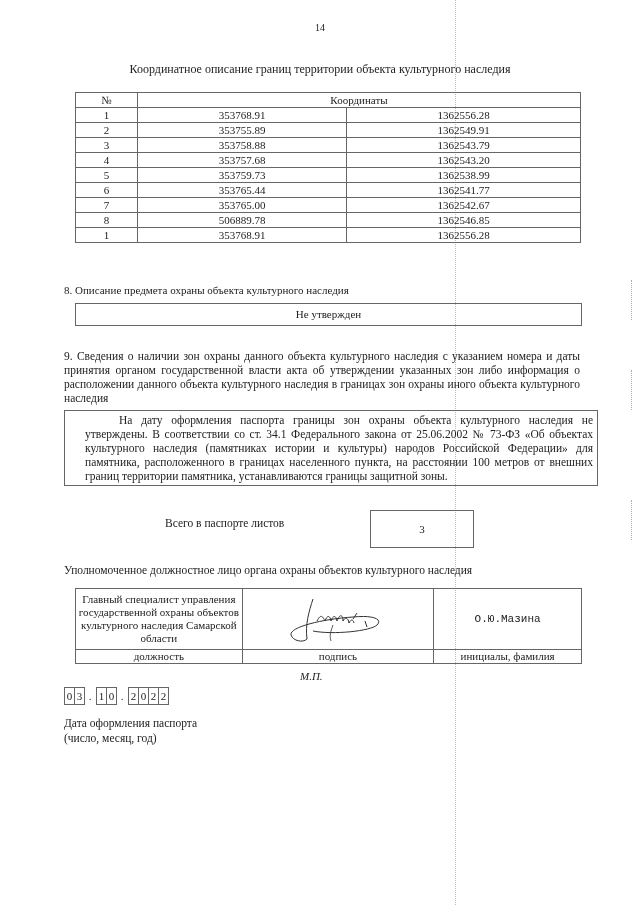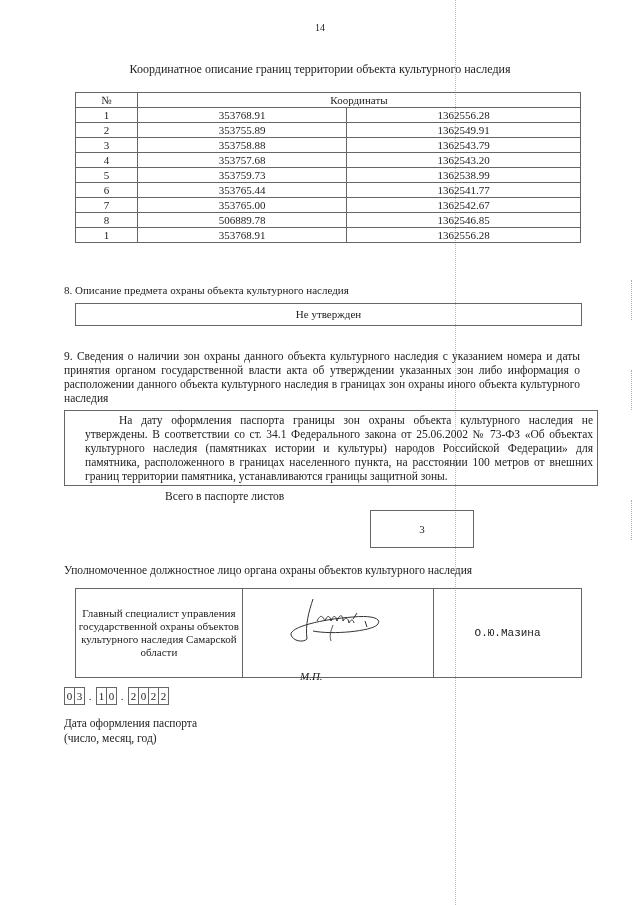--- a/index.html
+++ b/index.html
@@ -19,26 +19,26 @@
   td, th { border: 1px solid #666; padding: 0; font-weight: normal; text-align: center; font-size: 11px; line-height: 14px; height: 14px; }
   .coord-table { position: absolute; left: 75px; top: 92px; width: 506px; }
   .coord-table .c-no { width: 61px; }
   .coord-table .c-x { width: 192px; }
   .coord-table .c-y { width: 227px; }
   .sec8 { left: 64px; top: 284px; font-size: 11px; }
   .box8 { left: 75px; top: 303px; width: 505px; height: 21px; border: 1px solid #666; text-align: center; line-height: 21px; font-size: 11px; }
   .sec9 { left: 64px; top: 349px; width: 516px; text-align: justify; line-height: 14px; font-size: 11.5px; }
   .box9 { left: 64px; top: 410px; width: 508px; border: 1px solid #666; padding: 2px 4px 2px 20px; text-align: justify; line-height: 14px; font-size: 11.5px; }
   .box9 .indent { display: inline-block; width: 34px; }
-  .sheets-label { left: 165px; top: 490px; font-size: 11.5px; text-align: right; }
+  .sheets-label { left: 165px; top: 517px; font-size: 11.5px; text-align: right; }
   .sheets-box { left: 370px; top: 510px; width: 102px; height: 36px; border: 1px solid #666; text-align: center; line-height: 36px; font-size: 11px; }
   .official-title { left: 64px; top: 564px; font-size: 11.5px; }
   .sig-table { position: absolute; left: 75px; top: 588px; width: 507px; }
   .sig-table td { font-size: 11px; line-height: 13px; }
-  .sig-table .pos { width: 163px; height: 60px; padding: 14px 2px; margin-top: 29px; }
+  .sig-table .pos { width: 163px; height: 60px; padding: 0 2px; margin-top: 29px; }
   .sig-table .sig { width: 193px; height: 60px; position: relative; }
   .sig-table .name { width: 148px; height: 60px; font-family: Liberation Mono, monospace; }
   .sig-table .lbl td { height: 13px; }
   .mp { left: 300px; top: 670px; font-style: italic; font-size: 11px; }
   .date-row { left: 64px; top: 686px; height: 20px; display: flex; align-items: center; }
   .digit { display: inline-block; width: 9px; height: 16px; border: 1px solid #666; text-align: center; line-height: 16px; font-size: 11px; margin-right: -1px; }
   .dot { display: inline-block; width: 12px; text-align: center; font-size: 11px; }
   .date-caption { left: 64px; top: 716px; line-height: 15px; font-size: 11.5px; }
 </style>
 </head>
@@ -126,20 +126,25 @@
     <td class="pos">Главный специалист управления государственной охраны объектов культурного наследия Самарской области</td>
     <td class="sig">
       <svg width="110" height="56" viewBox="0 0 110 56" style="position:absolute;left:40px;top:2px">
         <path d="M30 8 C26 20, 22 34, 24 48 M24 48 C20 52, 10 50, 8 44 C6 36, 40 28, 70 26 C90 24, 100 28, 94 34 C88 40, 50 44, 30 40" fill="none" stroke="#333" stroke-width="1"></path>
         <path d="M34 30 c4 -8 6 -4 8 0 c2 -6 5 -6 6 0 c2 -6 5 -6 6 0 c3 -8 6 -6 6 0 c2 -4 5 -4 6 2 c2 -4 4 -4 5 0 M70 28 l4 -6 M82 30 l2 6" fill="none" stroke="#333" stroke-width="1"></path>
         <path d="M50 34 c-2 6 -4 10 -2 16" fill="none" stroke="#333" stroke-width="0.8"></path>
       </svg>
     </td>
     <td class="name">О.Ю.Мазина</td>
   </tr>
+  <tr class="lbl">
+    <td>должность</td>
+    <td>подпись</td>
+    <td>инициалы, фамилия</td>
+  </tr>
 </tbody>
   </table>
 
 <div class="abs mp">М.П.</div>
 
 <div class="abs date-row">
   <span class="digit">0</span>
   <span class="digit">3</span>
   <span class="dot">.</span>
   <span class="digit">1</span>

